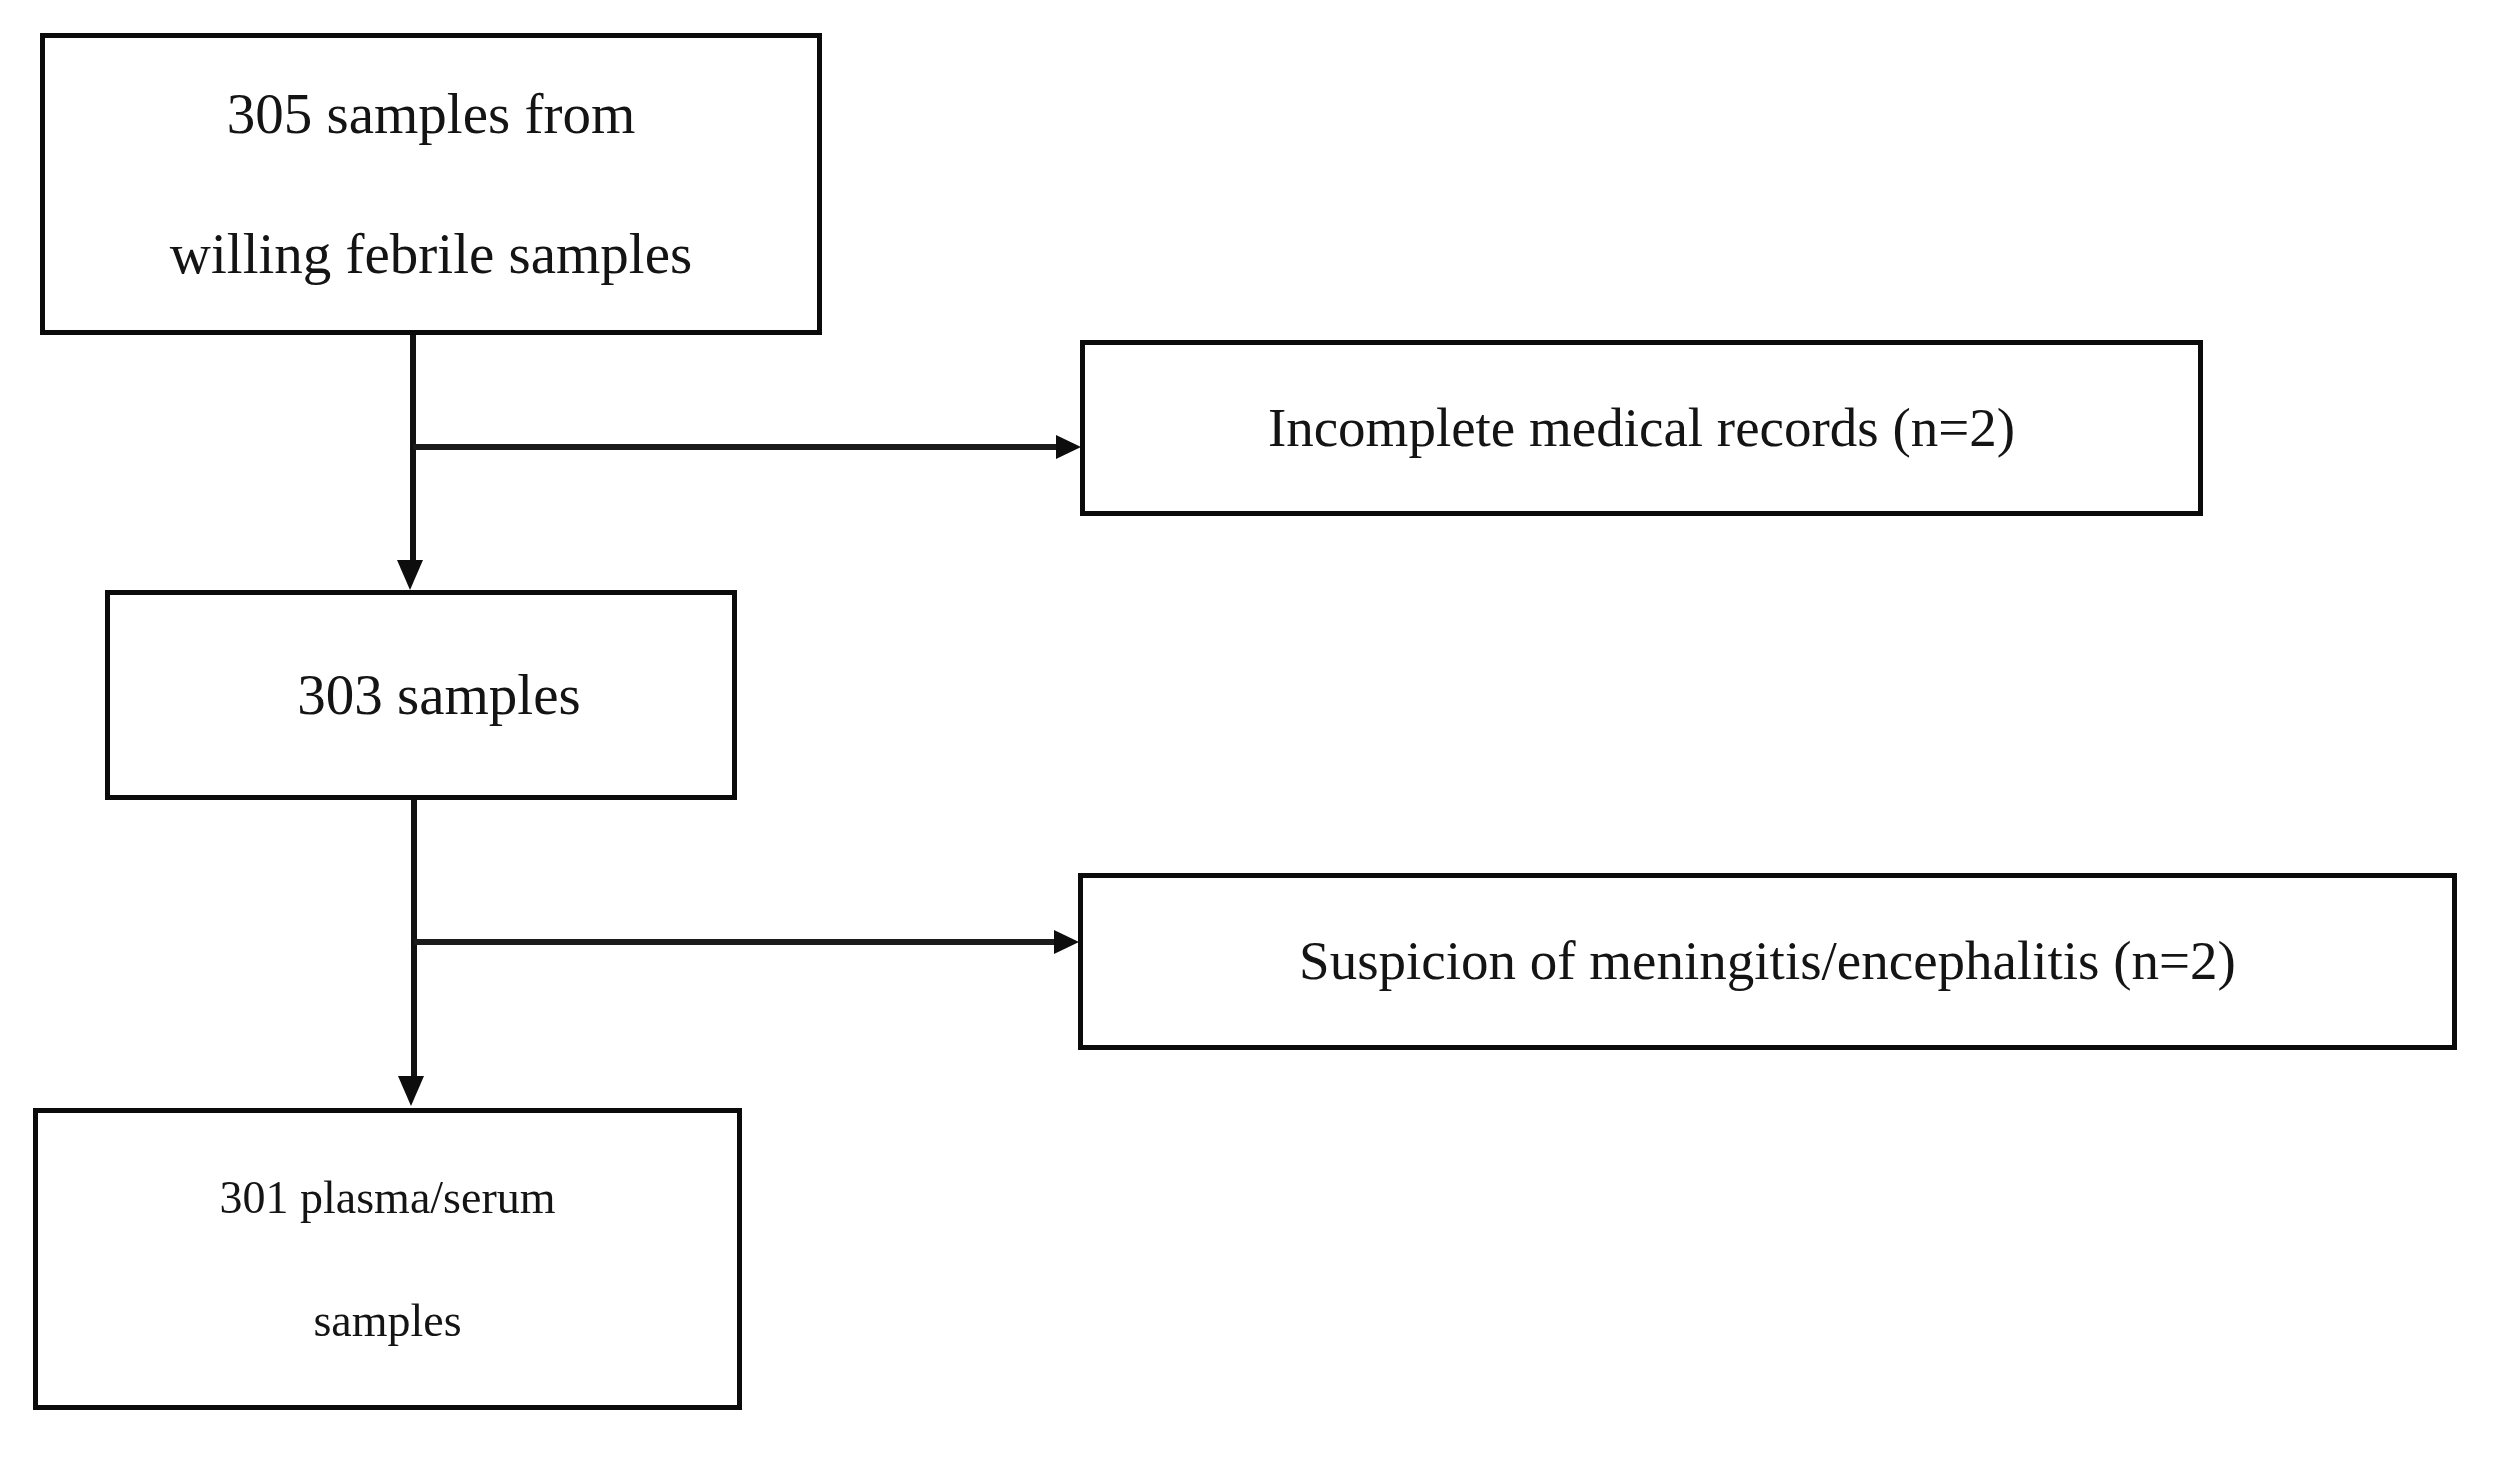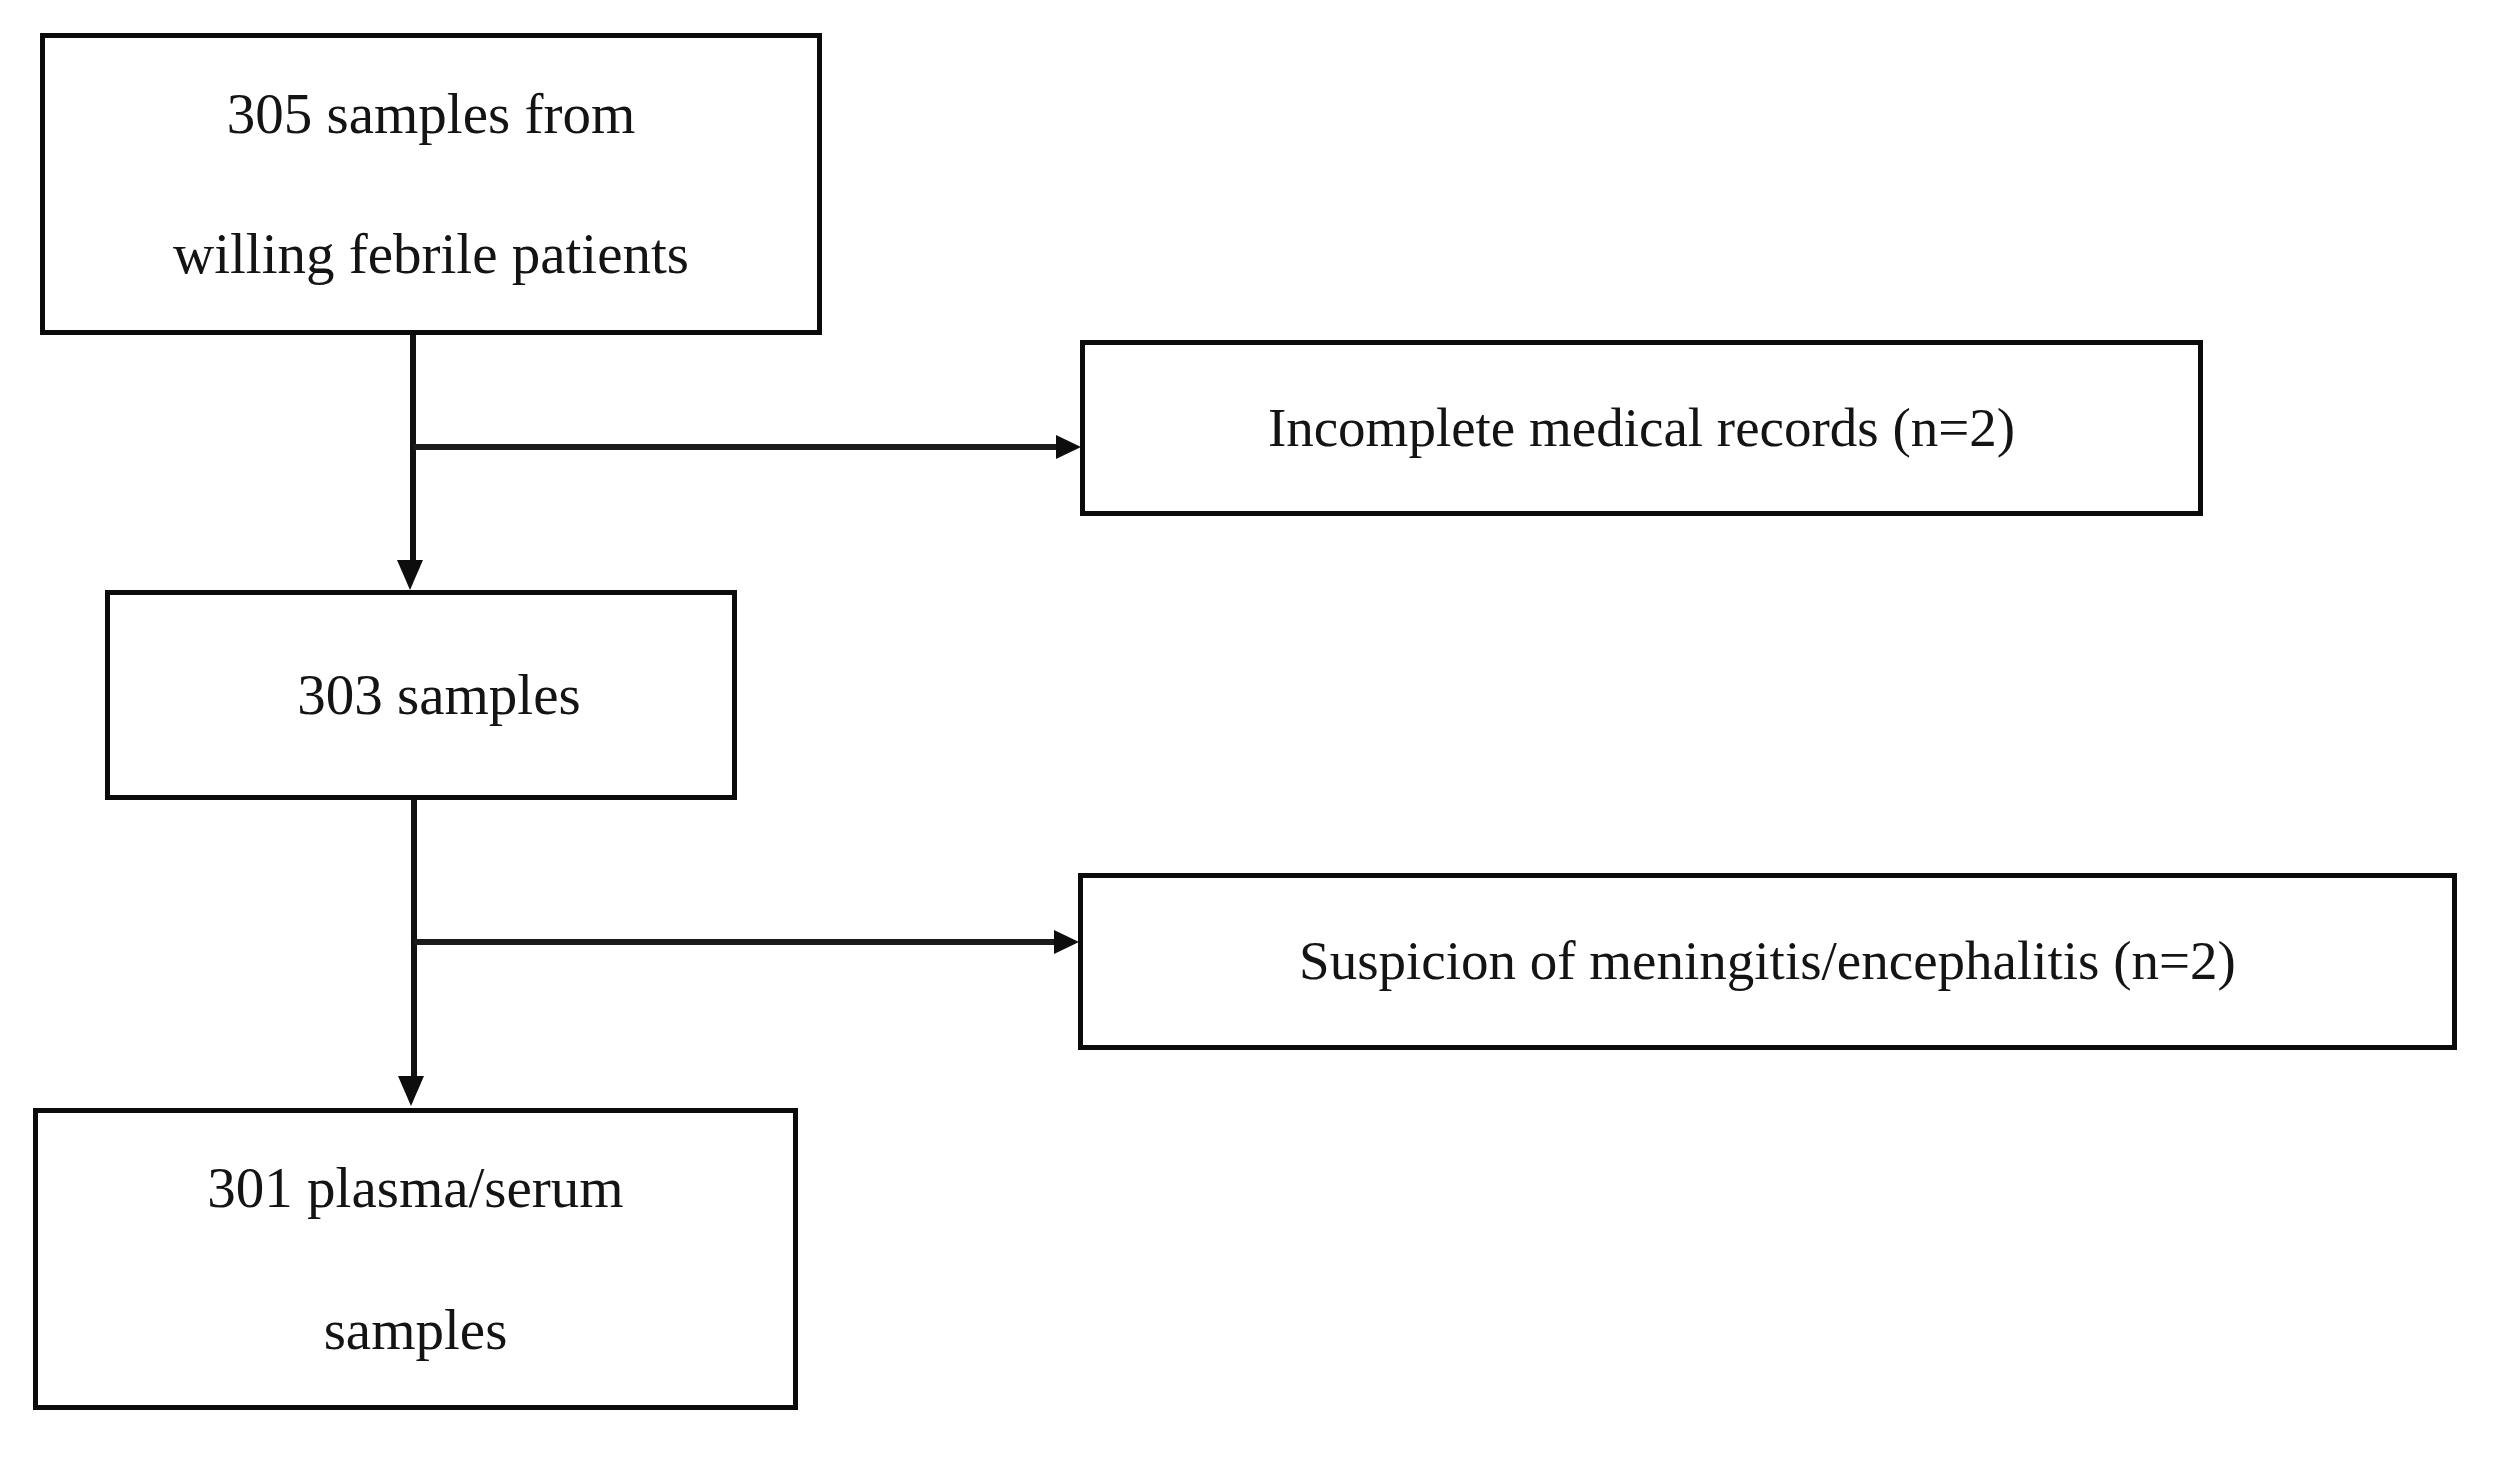--- a/index.html
+++ b/index.html
@@ -56,22 +56,22 @@
 
   #node-excl-meningitis {
     left: 1078px; top: 853px;
     width: 1379px; height: 177px;
     font-size: 55px;
     margin-top: 20px;
   }
 
   #node-final {
     left: 33px; top: 1108px;
-    width: 765px; height: 302px;
-    font-size: 57px;
+    width: 709px; height: 302px;
+    font-size: 46px;
   }
   #node-final .line { margin: 22px 0; }
 
   
   .vline {
     position: absolute;
     width: 6px;
     background: #111111;
   }
   .hline {
@@ -106,21 +106,21 @@
   #conn2-branch { left: 414px; top: 939px;  width: 642px; }
   #conn2-head   { left: 1054px; top: 930px; }
 </style>
 </head>
 <body>
 
 <div id="canvas">
 
   <div class="node" id="node-source">
     <span class="line">305 samples from</span>
-    <span class="line">willing febrile patients</span>
+    <span class="line">willing febrile samples</span>
   </div>
 
   <div class="vline" id="conn1-vert"></div>
   <div class="arrow-down" id="conn1-arrow"></div>
   <div class="hline" id="conn1-branch"></div>
   <div class="arrow-right" id="conn1-head"></div>
 
   <div class="node" id="node-excl-records">
     <span class="line">Incomplete medical records (n=2)</span>
   </div>

